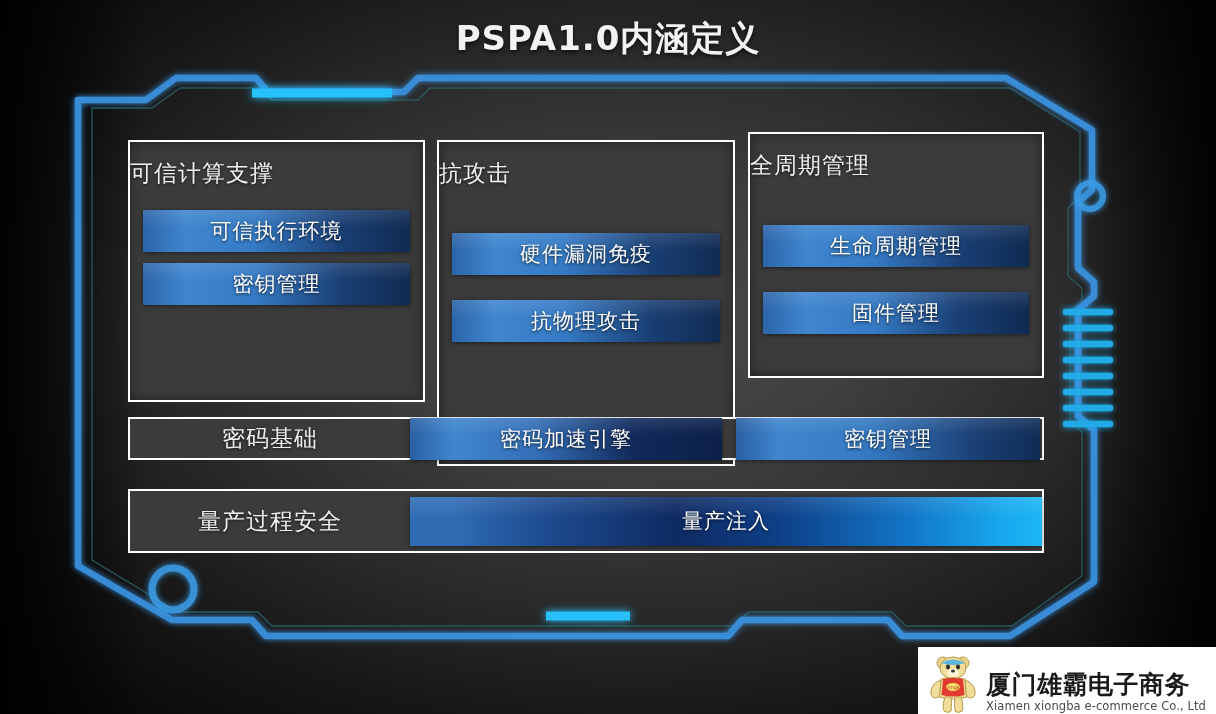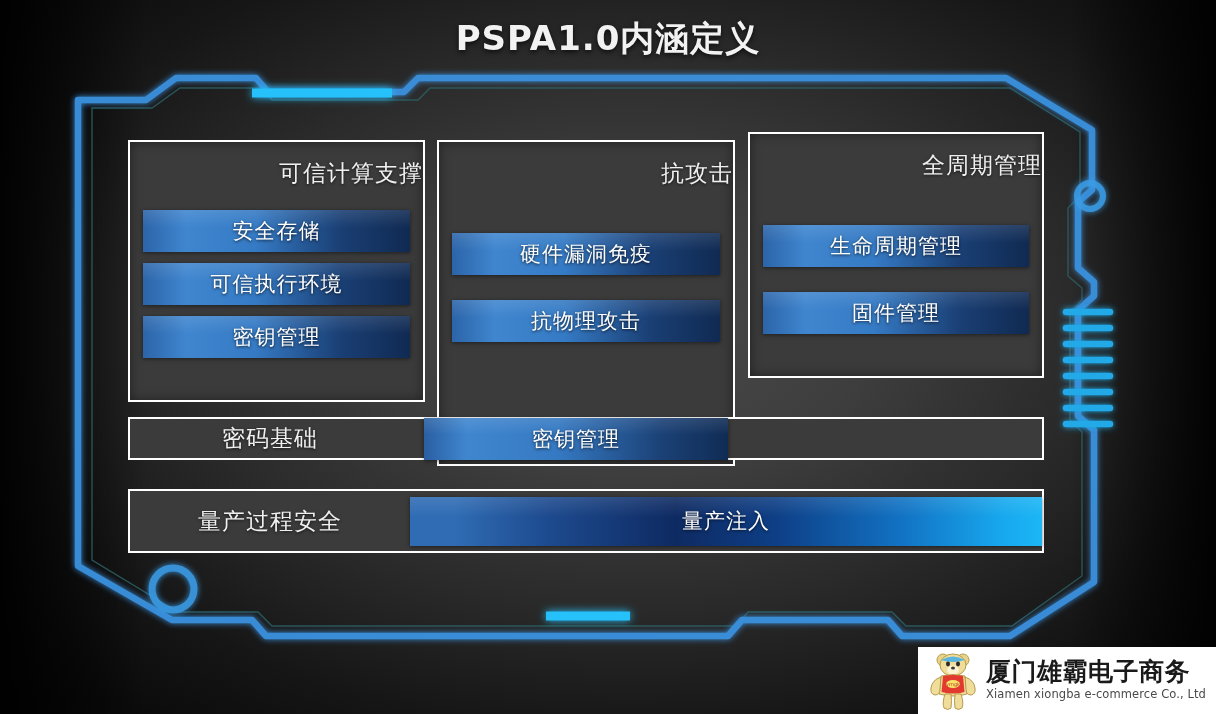--- a/index.html
+++ b/index.html
@@ -44,21 +44,21 @@
   
   .panel {
     position:absolute;
     border:2px solid #ffffff;
     background:#3b3b3b;
     box-shadow:0 0 12px rgba(0,0,0,.45) inset;
   }
   .panel-title {
     color:#f0f0f0;
     font-size:23px;
-    text-align:right;
+    text-align:left;
     padding-top:16px;
     letter-spacing:1px;
     text-shadow:0 1px 3px rgba(0,0,0,.65);
   }
   .panel-items { padding:0 13px; }
 
   
   .chip {
     position:relative;
     color:#ffffff;
@@ -135,21 +135,21 @@
   #chip-mass-inject {
     flex:1 1 auto; height:49px; line-height:49px;
     background:linear-gradient(90deg,#2f6cb4 0%,#2f6cb4 7%,#1d4a8e 22%,#0e2a62 42%,#0e3f86 58%,#1273c4 78%,#17a9ee 94%,#1cb6f5 100%);
   }
 
   
   #logo {
     position:absolute; right:0; bottom:0; z-index:7;
     width:298px; height:67px;
     background:#ffffff;
-    display:flex; align-items:center;
+    display:flex; align-items:flex-end;
     padding-left:6px;
   }
   #logo-mark { width:58px; height:60px; flex:0 0 auto; }
   #logo-text { margin-left:4px; }
   #logo-cn {
     color:#1a1a1a; font-size:25px; font-weight:bold; line-height:1.05;
     letter-spacing:.5px;
   }
   #logo-en { color:#4a4a4a; font-size:11.5px; line-height:1.4; letter-spacing:.1px; }
 </style>
@@ -212,21 +212,20 @@
 
 <div id="vignette"></div>
 
 <div id="title">PSPA1.0内涵定义</div>
 
 <div id="content">
 
   <div class="panel" id="panel-1">
     <div class="panel-title">可信计算支撑</div>
     <div class="panel-items">
-      <div class="chip">安全存储</div>
       <div class="chip">可信执行环境</div>
       <div class="chip">密钥管理</div>
     </div>
   </div>
 
   <div class="panel" id="panel-2">
     <div class="panel-title">抗攻击</div>
     <div class="panel-items">
       <div class="chip">硬件漏洞免疫</div>
       <div class="chip">抗物理攻击</div>
@@ -236,20 +235,21 @@
   <div class="panel" id="panel-3">
     <div class="panel-title">全周期管理</div>
     <div class="panel-items">
       <div class="chip">生命周期管理</div>
       <div class="chip">固件管理</div>
     </div>
   </div>
 
   <div class="row" id="row-crypto">
     <div class="row-label">密码基础</div>
+    <div class="chip-wide" id="chip-crypto-engine">密码加速引擎</div>
     <div class="chip-wide" id="chip-key-mgmt">密钥管理</div>
   </div>
 
   <div class="row" id="row-massprod">
     <div class="row-label">量产过程安全</div>
     <div class="chip-wide" id="chip-mass-inject">量产注入</div>
   </div>
 </div>
 
 <div id="logo">

